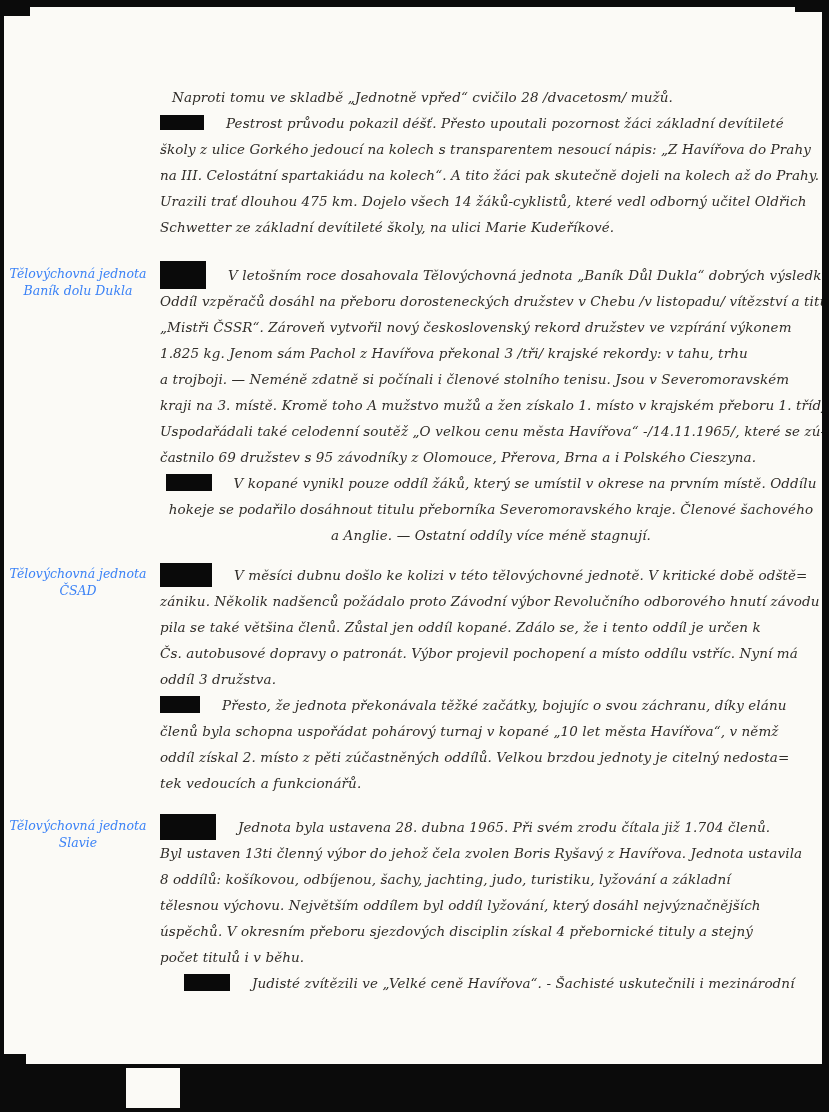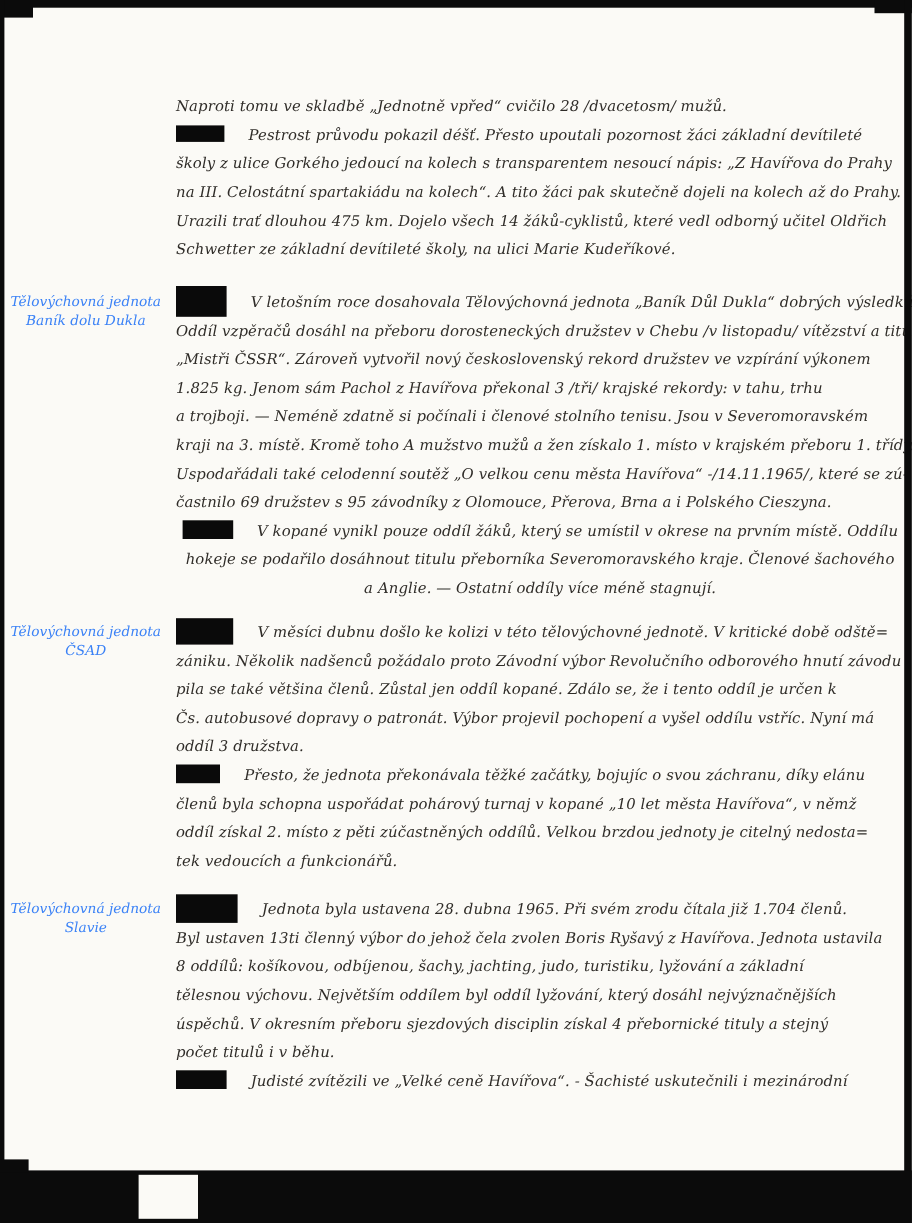--- a/index.html
+++ b/index.html
@@ -59,21 +59,21 @@
     vertical-align: middle;
     top: -2px;
     margin-right: 22px;
   }
 </style>
 </head>
 <body>
 
 <div class="page">
   <div class="content">
-      <div class="block-row" style="margin-top: 0px;">
+      <div class="block-row" style="margin-top: 0px; margin-left: 12px;">
         <div class="block-text">
           <div class="text-line"><span>Naproti tomu ve skladbě „Jednotně vpřed“ cvičilo 28 /dvacetosm/ mužů.</span></div>
         </div>
       </div>
       <div class="block-row" style="margin-top: 0px;">
         <div class="block-text">
           <div class="text-line"><span class="redaction" style="width: 44px; height: 15px;"></span><span>Pestrost průvodu pokazil déšť. Přesto upoutali pozornost žáci základní devítileté</span></div>
           <div class="text-line"><span>školy z ulice Gorkého jedoucí na kolech s transparentem nesoucí nápis: „Z Havířova do Prahy</span></div>
           <div class="text-line"><span>na III. Celostátní spartakiádu na kolech“. A tito žáci pak skutečně dojeli na kolech až do Prahy.</span></div>
           <div class="text-line"><span>Urazili trať dlouhou 475 km. Dojelo všech 14 žáků-cyklistů, které vedl odborný učitel Oldřich</span></div>
@@ -105,21 +105,21 @@
       </div>
       <div class="block-row" style="margin-top: 14px;">
         <div class="margin-note">
           <div>Tělovýchovná jednota</div>
           <div>ČSAD</div>
         </div>
         <div class="block-text">
           <div class="text-line"><span class="redaction" style="width: 52px; height: 24px;"></span><span>V měsíci dubnu došlo ke kolizi v této tělovýchovné jednotě. V kritické době odště=</span></div>
           <div class="text-line"><span>zániku. Několik nadšenců požádalo proto Závodní výbor Revolučního odborového hnutí závodu</span></div>
           <div class="text-line"><span>pila se také většina členů. Zůstal jen oddíl kopané. Zdálo se, že i tento oddíl je určen k</span></div>
-          <div class="text-line"><span>Čs. autobusové dopravy o patronát. Výbor projevil pochopení a vyšel oddílu vstříc. Nyní má</span></div>
+          <div class="text-line"><span>Čs. autobusové dopravy o patronát. Výbor projevil pochopení a místo oddílu vstříc. Nyní má</span></div>
           <div class="text-line"><span>oddíl 3 družstva.</span></div>
         </div>
       </div>
       <div class="block-row" style="margin-top: 0px;">
         <div class="block-text">
           <div class="text-line"><span class="redaction" style="width: 40px; height: 17px;"></span><span>Přesto, že jednota překonávala těžké začátky, bojujíc o svou záchranu, díky elánu</span></div>
           <div class="text-line"><span>členů byla schopna uspořádat pohárový turnaj v kopané „10 let města Havířova“, v němž</span></div>
           <div class="text-line"><span>oddíl získal 2. místo z pěti zúčastněných oddílů. Velkou brzdou jednoty je citelný nedosta=</span></div>
           <div class="text-line"><span>tek vedoucích a funkcionářů.</span></div>
         </div>
@@ -131,21 +131,21 @@
         </div>
         <div class="block-text">
           <div class="text-line"><span class="redaction" style="width: 56px; height: 26px;"></span><span>Jednota byla ustavena 28. dubna 1965. Při svém zrodu čítala již 1.704 členů.</span></div>
           <div class="text-line"><span>Byl ustaven 13ti členný výbor do jehož čela zvolen Boris Ryšavý z Havířova. Jednota ustavila</span></div>
           <div class="text-line"><span>8 oddílů: košíkovou, odbíjenou, šachy, jachting, judo, turistiku, lyžování a základní</span></div>
           <div class="text-line"><span>tělesnou výchovu. Největším oddílem byl oddíl lyžování, který dosáhl nejvýznačnějších</span></div>
           <div class="text-line"><span>úspěchů. V okresním přeboru sjezdových disciplin získal 4 přebornické tituly a stejný</span></div>
           <div class="text-line"><span>počet titulů i v běhu.</span></div>
         </div>
       </div>
-      <div class="block-row" style="margin-top: 0px;">
+      <div class="block-row" style="margin-top: 0px; margin-left: 24px;">
         <div class="block-text">
           <div class="text-line"><span class="redaction" style="width: 46px; height: 17px;"></span><span>Judisté zvítězili ve „Velké ceně Havířova“. - Šachisté uskutečnili i mezinárodní</span></div>
         </div>
       </div>
     </div>
 
   <div class="b-top"></div>
   <div class="b-top-l"></div>
   <div class="b-top-r"></div>
   <div class="b-left"></div>

